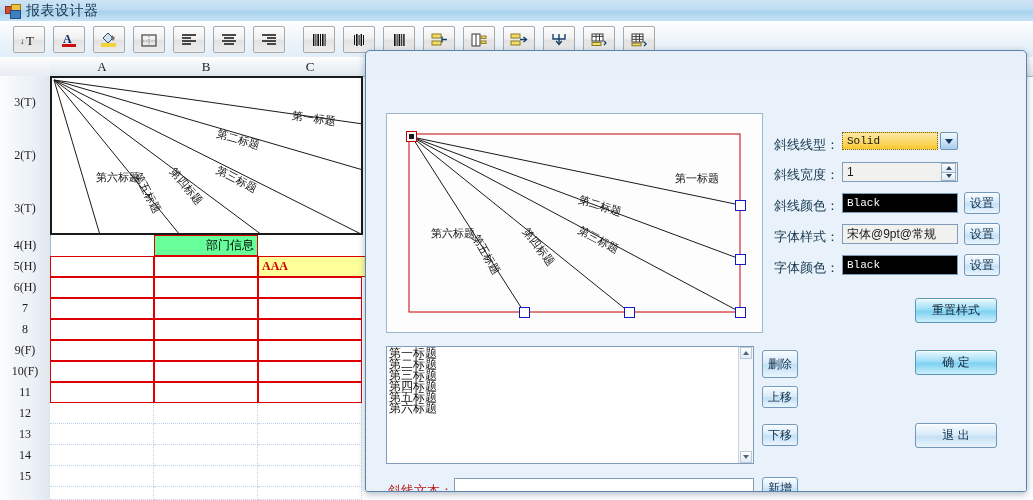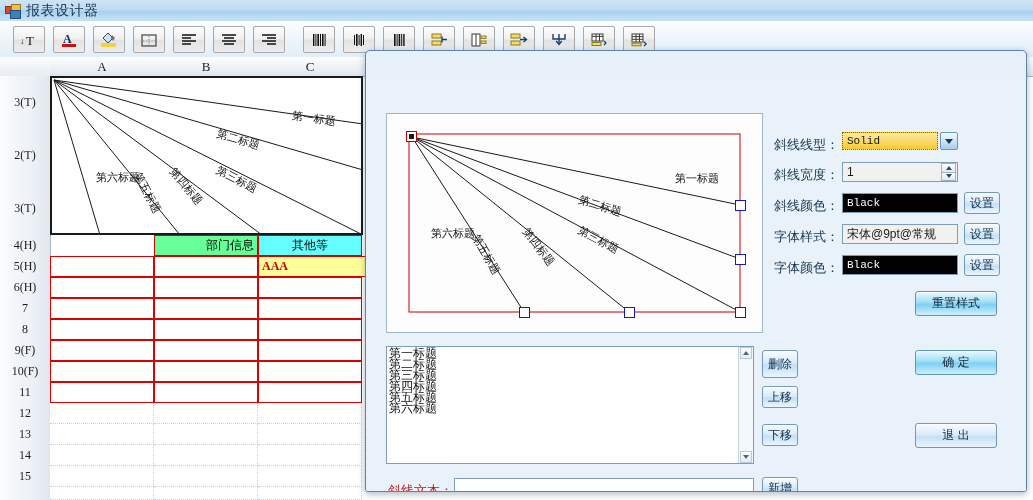--- a/index.html
+++ b/index.html
@@ -441,21 +441,20 @@
       </svg>
       <div class="prev-label" style="left:240px;top:30px;transform:rotate(8deg)">第一标题</div>
       <div class="prev-label" style="left:165px;top:48px;transform:rotate(16deg)">第二标题</div>
       <div class="prev-label" style="left:165px;top:84px;transform:rotate(27deg)">第三标题</div>
       <div class="prev-label" style="left:120px;top:84px;transform:rotate(50deg)">第四标题</div>
       <div class="prev-label" style="left:85px;top:88px;transform:rotate(62deg)">第五标题</div>
       <div class="prev-label" style="left:44px;top:92px;transform:rotate(0deg)">第六标题</div>
     </div>
 
     <div class="dcell" style="left:154px;top:178px;width:104px;height:21px;background:#66ff99;justify-content:flex-end">部门信息</div>
-    <div class="dcell" style="left:258px;top:178px;width:104px;height:21px;background:#66ffff;justify-content:center">其他等</div>
 
     <div class="dcell" style="left:50px;top:199px;width:104px;height:21px"></div>
     <div class="dcell" style="left:154px;top:199px;width:104px;height:21px"></div>
     <div class="dcell" style="left:258px;top:199px;width:128px;height:21px;background:#ffff99;color:#cc0000;font-weight:bold;font-family:'Liberation Serif',serif">AAA</div>
 
     <div class="dcell" style="left:50px;top:220px;width:104px;height:21px"></div>
     <div class="dcell" style="left:154px;top:220px;width:104px;height:21px"></div>
     <div class="dcell" style="left:258px;top:220px;width:104px;height:21px"></div>
     <div class="dcell" style="left:50px;top:241px;width:104px;height:21px"></div>
     <div class="dcell" style="left:154px;top:241px;width:104px;height:21px"></div>
@@ -527,21 +526,21 @@
       <div class="btn" style="left:598px;top:114px;width:36px;height:22px">设置</div>
 
       <div class="field-label" style="left:408px;top:150px">字体样式：</div>
       <div class="inp gray" style="left:476px;top:146px;width:116px;height:20px">宋体@9pt@常规</div>
       <div class="btn" style="left:598px;top:145px;width:36px;height:22px">设置</div>
 
       <div class="field-label" style="left:408px;top:181px">字体颜色：</div>
       <div class="inp dark" style="left:476px;top:177px;width:116px;height:20px">Black</div>
       <div class="btn" style="left:598px;top:176px;width:36px;height:22px">设置</div>
 
-      <div class="btn cyan" style="left:549px;top:213px;width:82px;height:25px">重置样式</div>
+      <div class="btn cyan" style="left:549px;top:220px;width:82px;height:25px">重置样式</div>
       <div class="btn cyan" style="left:549px;top:272px;width:82px;height:25px">确 定</div>
       <div class="btn" style="left:549px;top:345px;width:82px;height:25px">退 出</div>
 
       <div class="listbox">
         <div class="items">
           <div class="li">第一标题</div>
           <div class="li">第二标题</div>
           <div class="li">第三标题</div>
           <div class="li">第四标题</div>
           <div class="li">第五标题</div>

